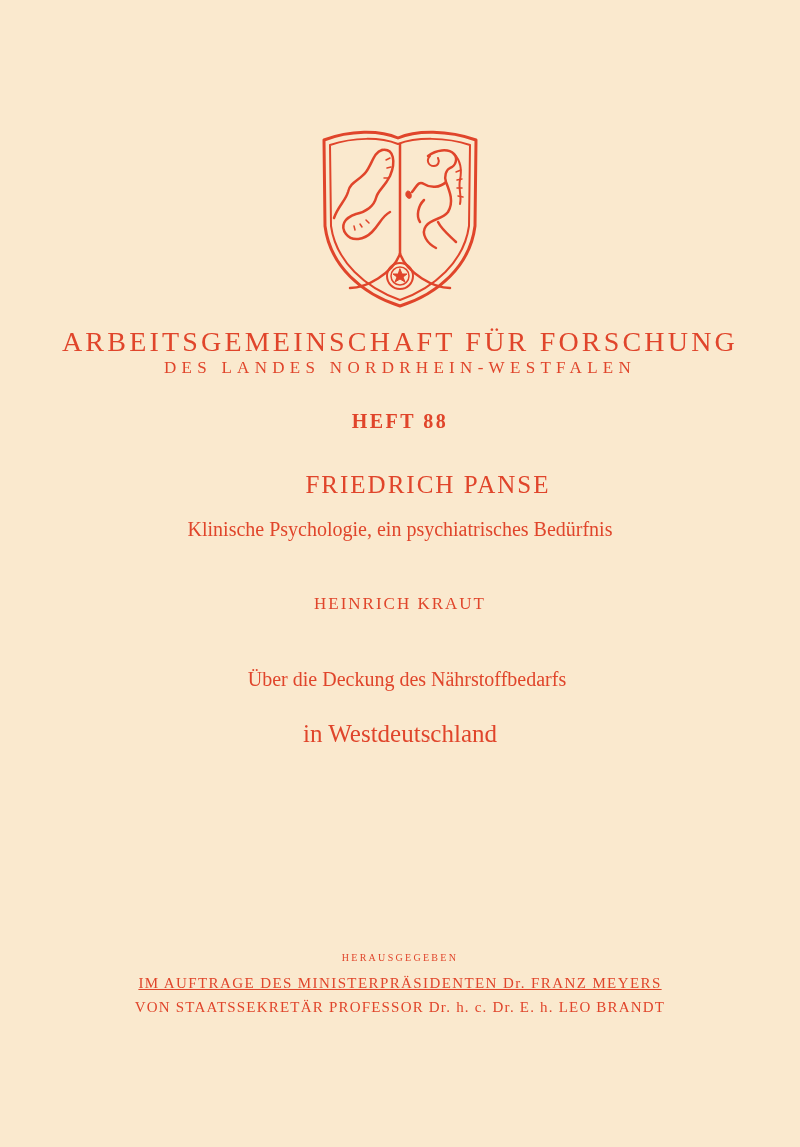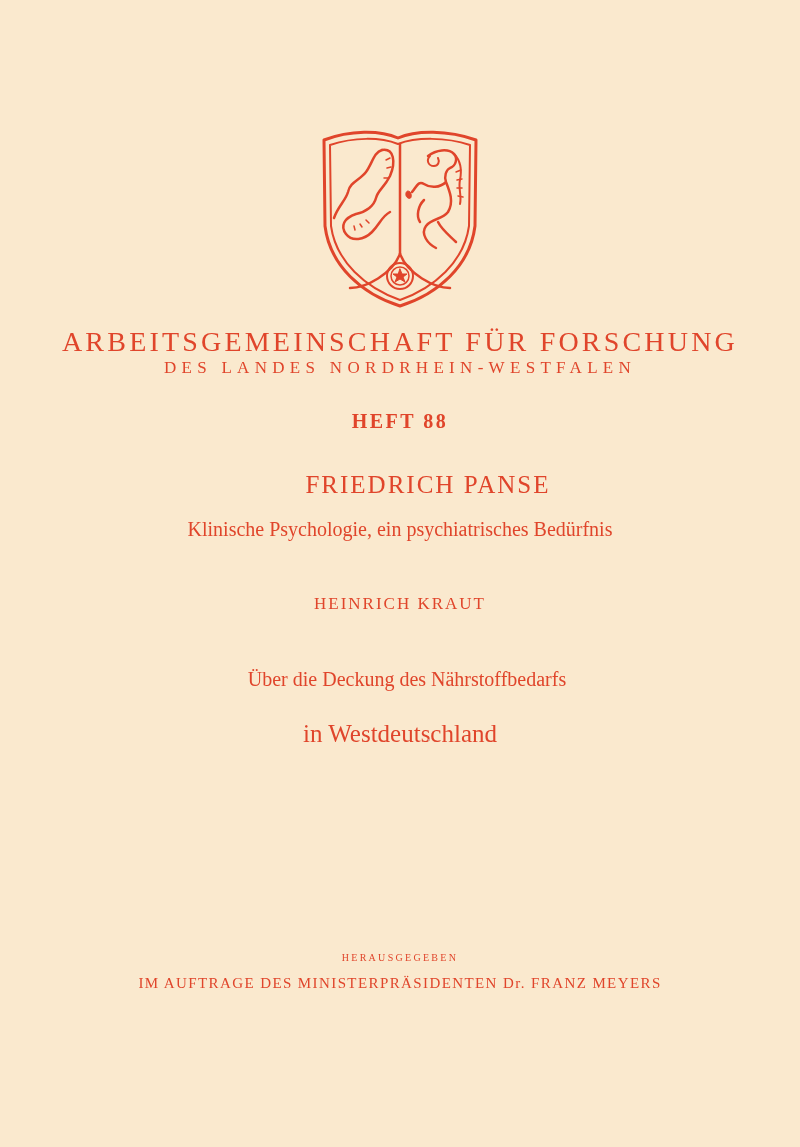--- a/index.html
+++ b/index.html
@@ -80,20 +80,21 @@
     }
     .pub1 {
       top: 952px;
       font-size: 10px;
       letter-spacing: 2.3px;
     }
     .pub2 {
       top: 975px;
       font-size: 15px;
       letter-spacing: 1.4px;
+      text-decoration: underline;
     }
     .pub3 {
       top: 999px;
       font-size: 15px;
       letter-spacing: 1.2px;
     }
     .dot {
       position: absolute;
       left: 428px;
       top: 739px;
@@ -144,14 +145,15 @@
   <div class="line title1">Klinische Psychologie, ein psychiatrisches Bedürfnis</div>
 
   <div class="line author2">HEINRICH KRAUT</div>
   <div class="line title2a">Über die Deckung des Nährstoffbedarfs</div>
   <div class="line title2b">in Westdeutschland</div>
 
   <div class="dot"></div>
 
   <div class="line pub1">HERAUSGEGEBEN</div>
   <div class="line pub2">IM AUFTRAGE DES MINISTERPRÄSIDENTEN Dr. FRANZ MEYERS</div>
+  <div class="line pub3">VON STAATSSEKRETÄR PROFESSOR Dr. h. c. Dr. E. h. LEO BRANDT</div>
 
 </div>
 
 </body></html>

